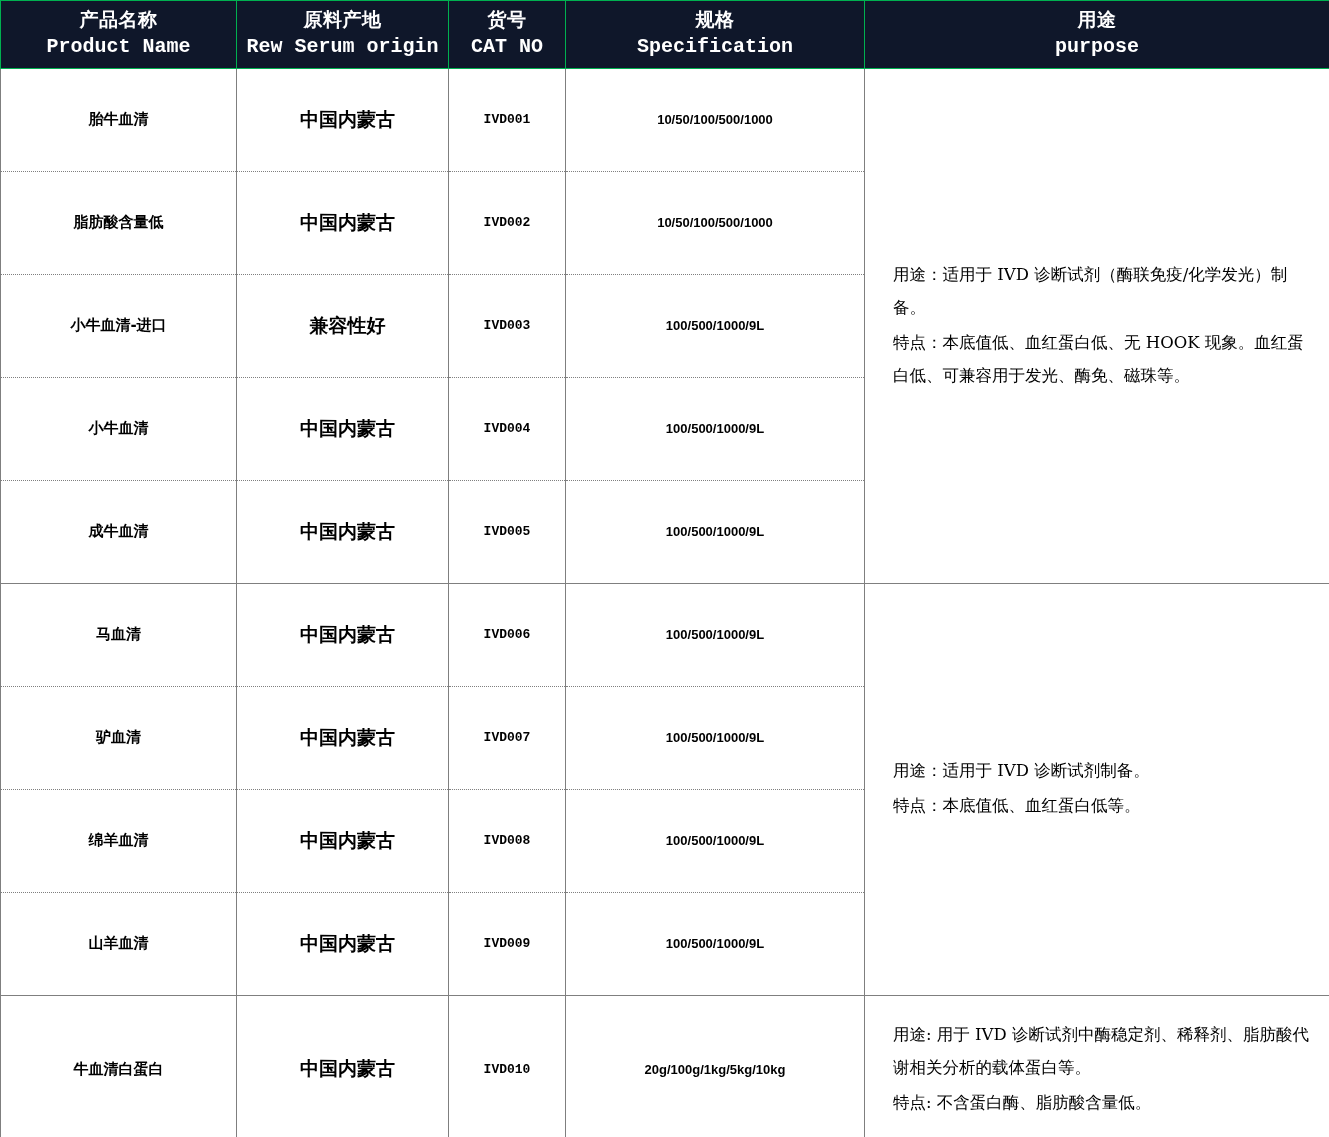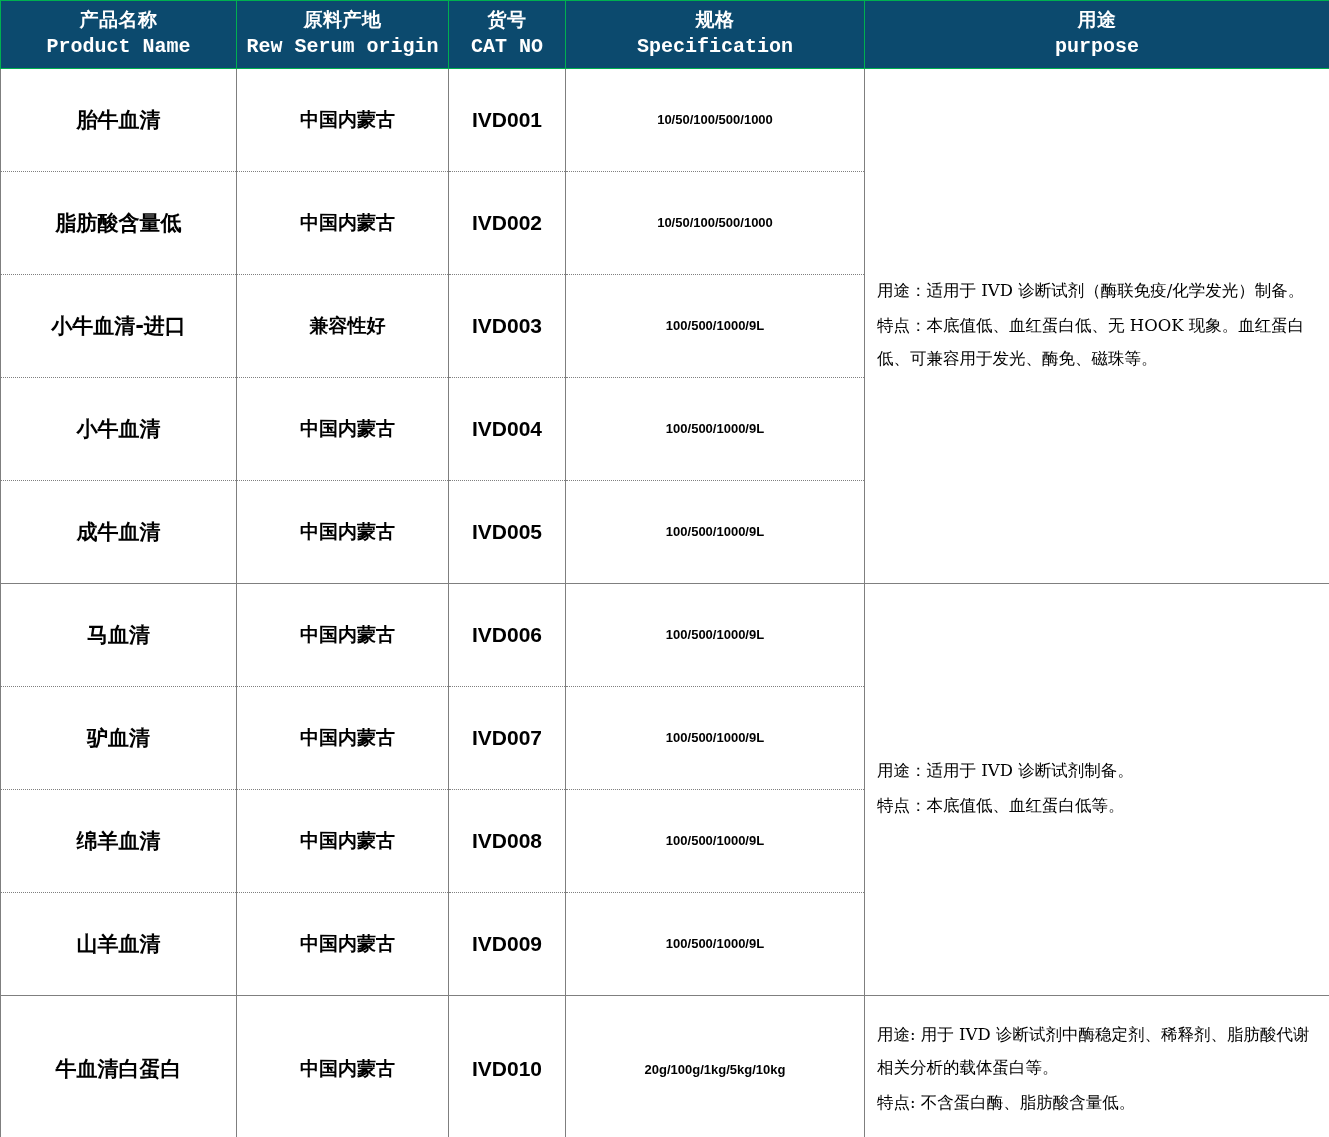--- a/index.html
+++ b/index.html
@@ -23,21 +23,21 @@
     width: 1329px;
     margin: 0;
   }
   table.product-table col.c-name     { width: 236px; }
   table.product-table col.c-origin   { width: 212px; }
   table.product-table col.c-cat      { width: 117px; }
   table.product-table col.c-spec     { width: 299px; }
   table.product-table col.c-purpose  { width: 465px; }
 
   thead th {
-    background: #0c4a6e;
+    background: #0f172a;
     color: #ffffff;
     border: 1px solid #00B050;
     padding: 6px 4px 8px 4px;
     text-align: center;
     vertical-align: middle;
     font-weight: bold;
     line-height: 1.35;
   }
   thead th .cn {
     display: block;
@@ -56,46 +56,46 @@
   tbody td {
     border: 1px dotted #7f7f7f;
     border-left: 1px solid #7f7f7f;
     border-right: 1px solid #7f7f7f;
     padding: 8px 6px;
     vertical-align: middle;
     text-align: center;
   }
   tbody tr td.cell-name {
     font-family: "DejaVu Sans", serif;
-    font-size: 21px;
+    font-size: 15px;
     font-weight: bold;
   }
   tbody tr td.cell-origin {
     font-family: "DejaVu Sans", serif;
     font-size: 19px;
     font-weight: bold;
     padding-left: 16px;
   }
   tbody tr td.cell-cat {
-    font-family: Liberation Sans, sans-serif;
-    font-size: 21px;
+    font-family: Liberation Mono, monospace;
+    font-size: 13px;
     font-weight: bold;
   }
   tbody tr td.cell-spec {
     font-family: "Liberation Sans", sans-serif;
     font-size: 13px;
     font-weight: bold;
   }
   tbody td.cell-purpose {
     text-align: left;
     vertical-align: middle;
     font-family: "DejaVu Serif", serif;
     font-size: 16.5px;
     line-height: 2.0;
-    padding: 10px 14px 10px 12px;
+    padding: 10px 14px 10px 28px;
     border-top: 1px solid #7f7f7f;
     border-bottom: 1px solid #7f7f7f;
   }
   td.cell-purpose p {
     margin: 0 0 2px 0;
   }
   
   tr.group-end td {
     border-bottom: 1px solid #7f7f7f;
   }

